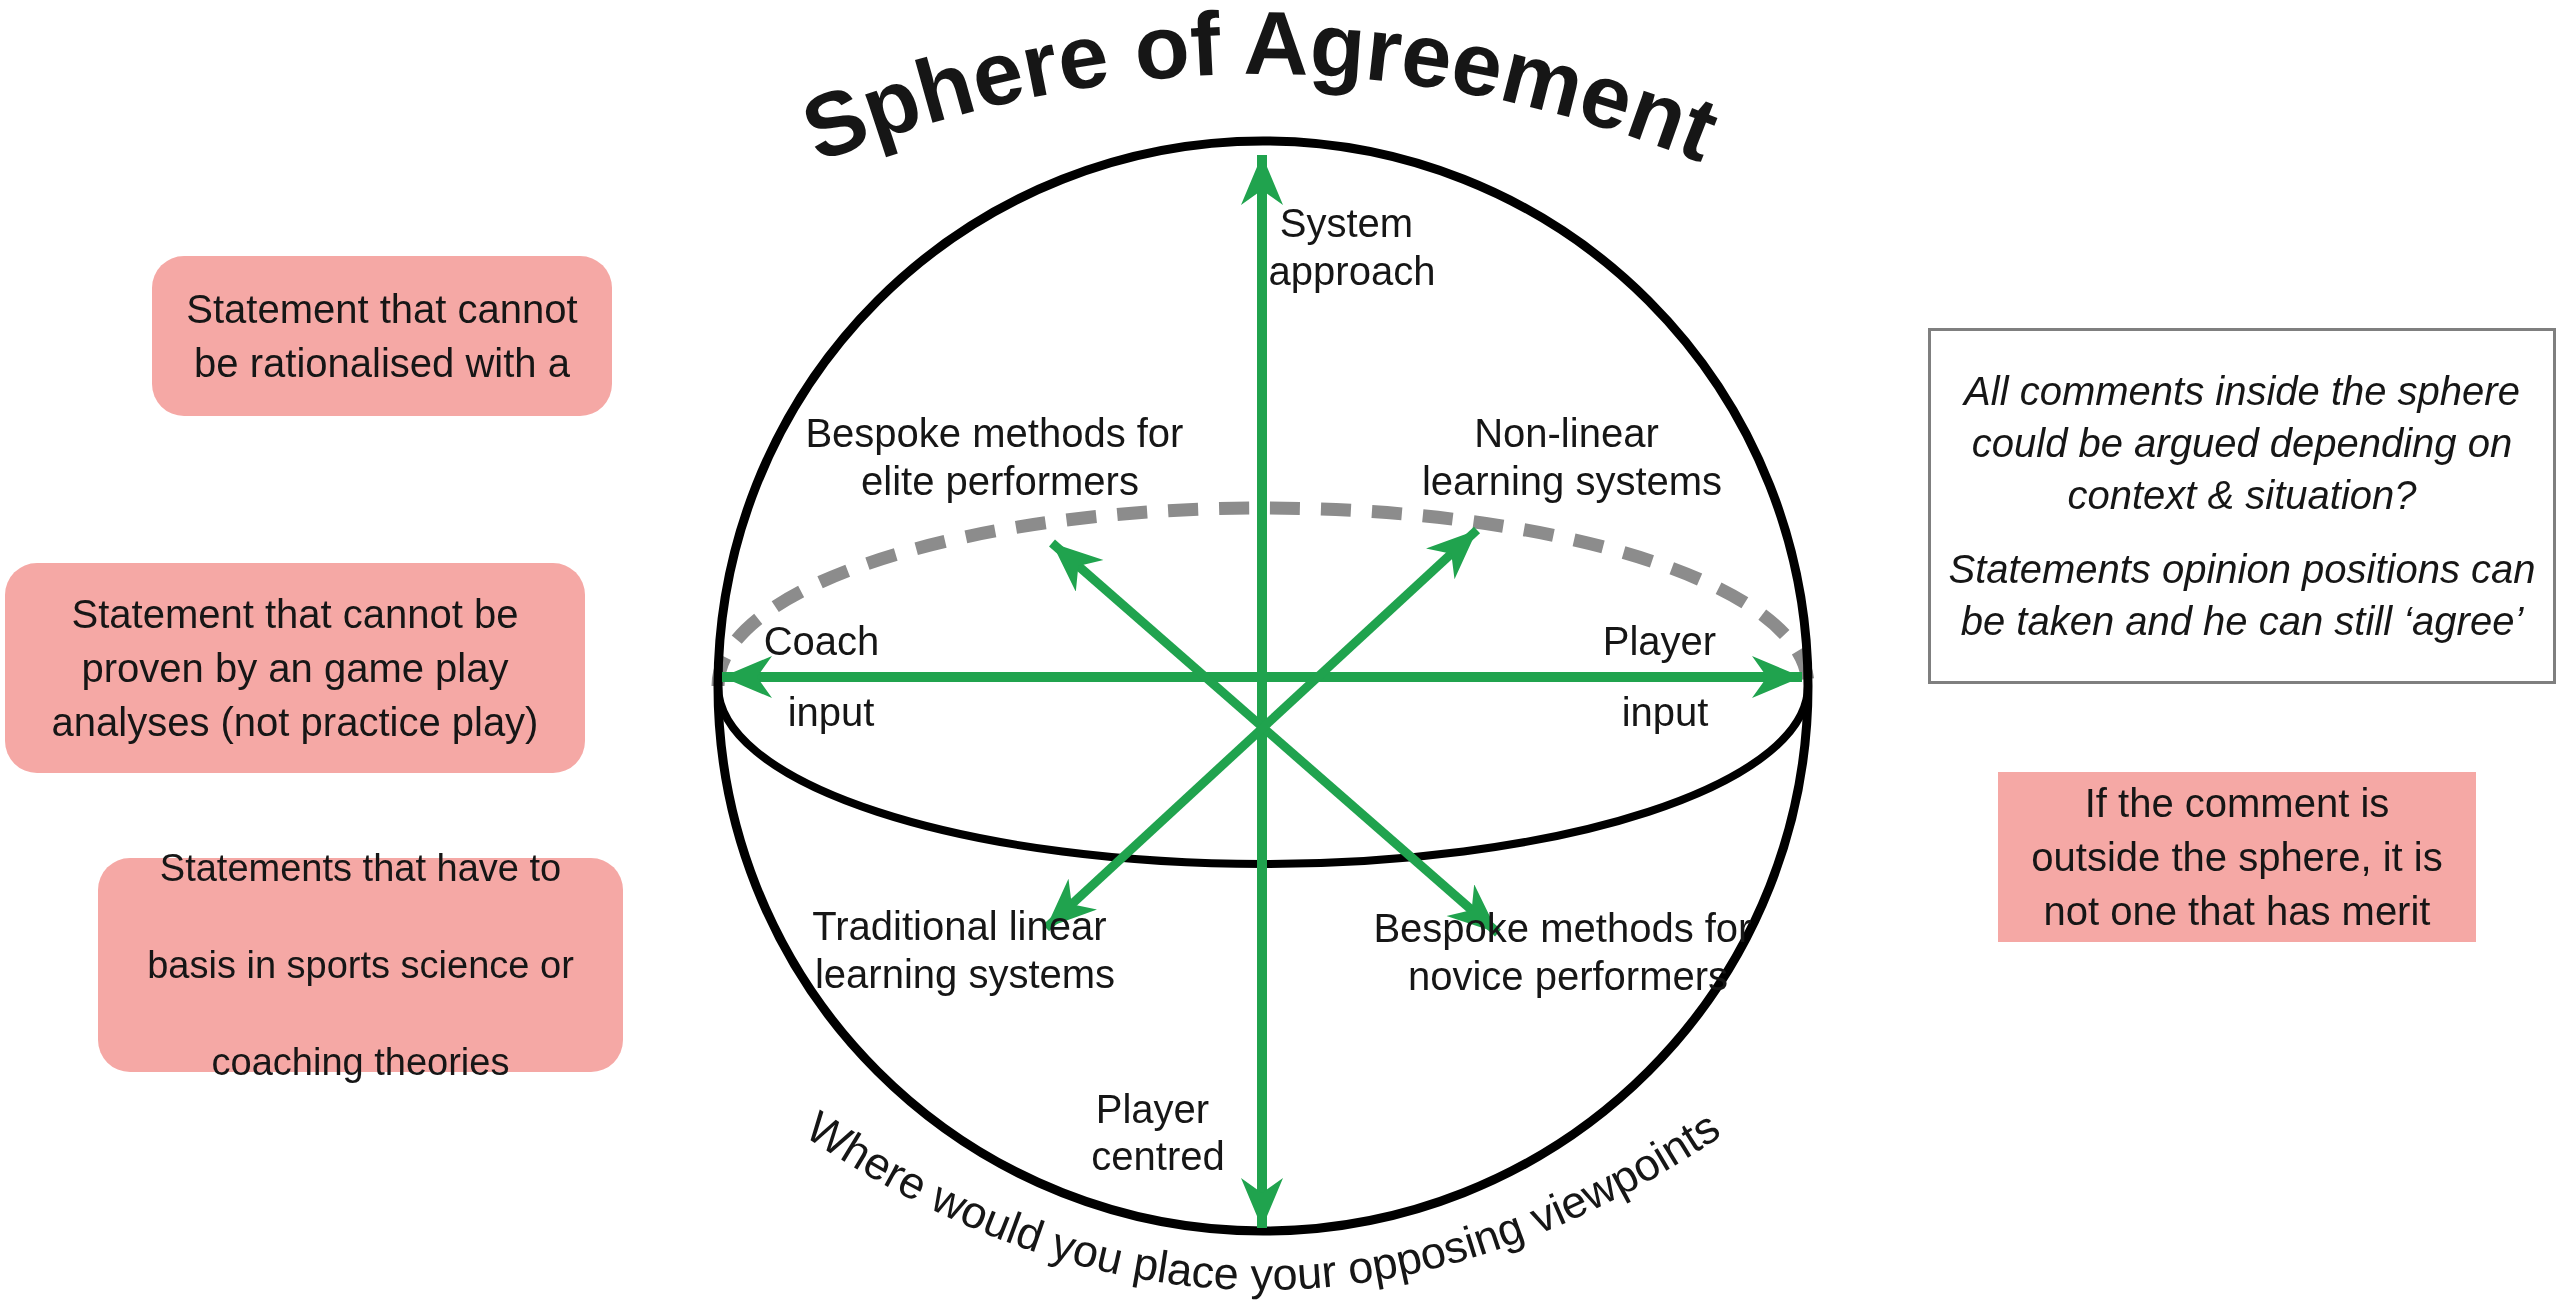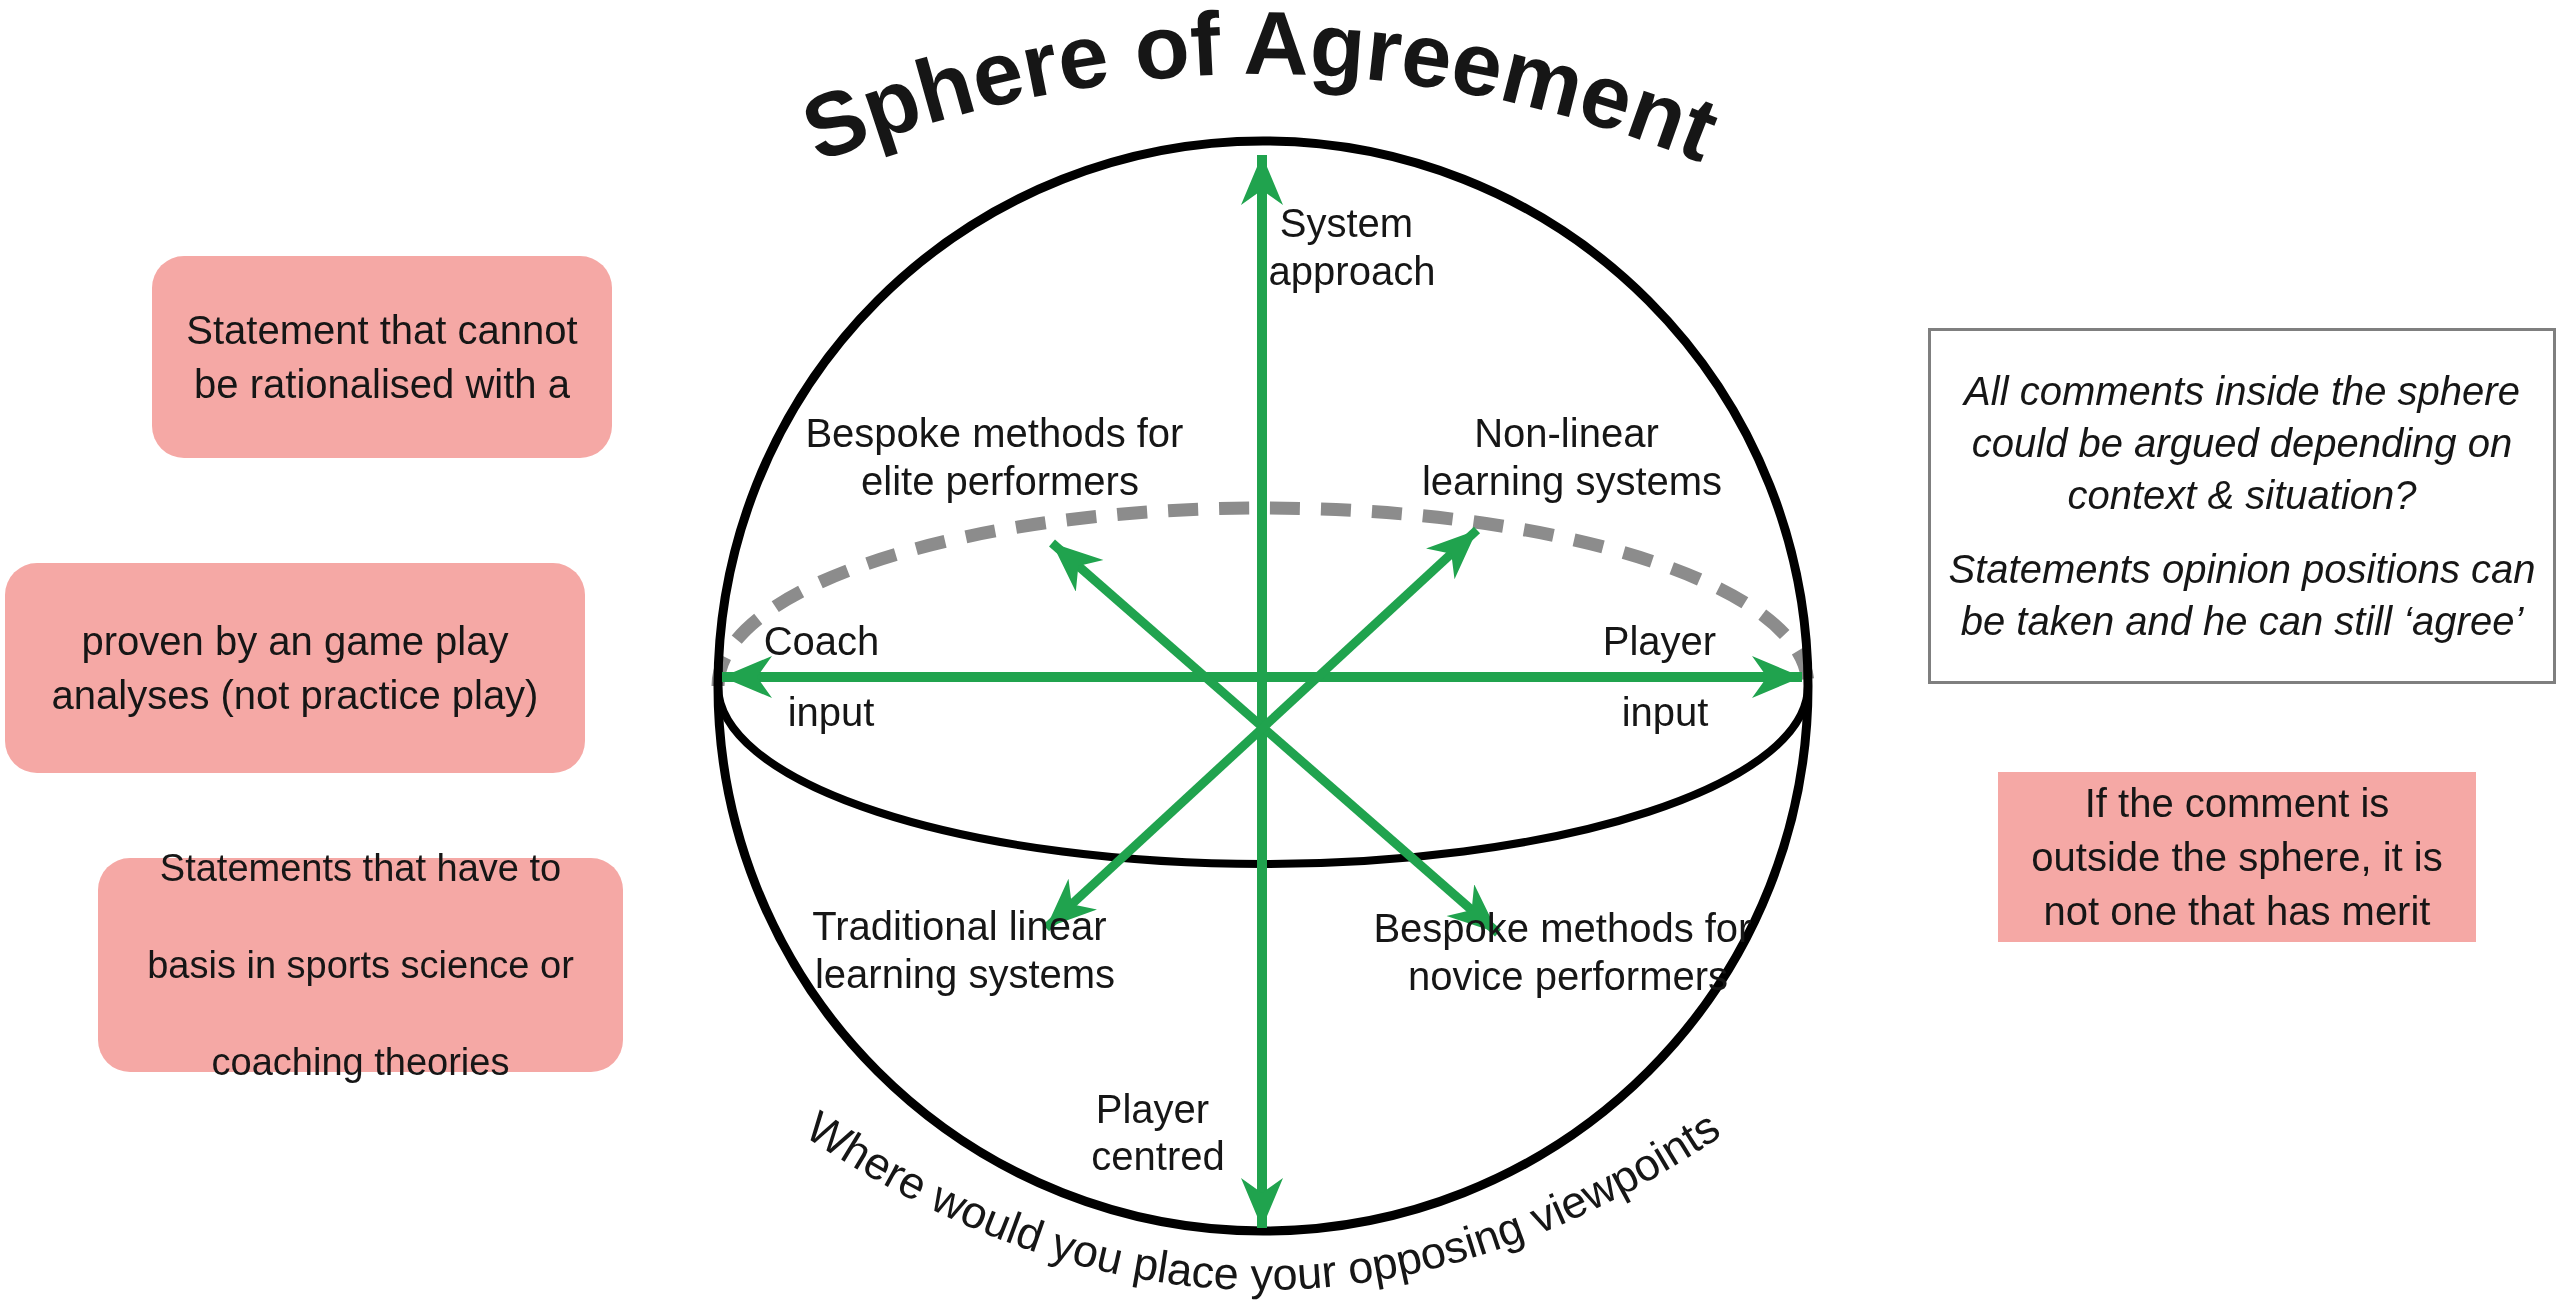--- a/index.html
+++ b/index.html
@@ -86,26 +86,27 @@
     <text class="sphere-label" text-anchor="middle">
       <tspan x="1568" y="942">Bespoke methods for</tspan>
       <tspan x="1568" y="990">novice performers</tspan>
     </text>
 
     <text class="bottom-arc-text" text-anchor="middle">
       <textPath href="#bottom-arc" startOffset="50%">Where would you place your opposing viewpoints</textPath>
     </text>
   </svg>
 
-  <div class="note pink rounded" style="left:152px;top:256px;width:460px;height:202px;">
+  <div class="note pink rounded" style="left:152px;top:256px;width:460px;height:160px;">
     <div class="ln">Statement that cannot</div>
     <div class="ln">be rationalised with a</div>
   </div>
 
   <div class="note pink rounded" style="left:5px;top:563px;width:580px;height:210px;">
+    <div class="ln">Statement that cannot be</div>
     <div class="ln">proven by an game play</div>
     <div class="ln">analyses (not practice play)</div>
   </div>
 
   <div class="note pink rounded" style="left:98px;top:858px;width:525px;height:214px;font-size:38px;gap:43px;">
     <div class="ln">Statements that have to</div>
     <div class="ln">basis in sports science or</div>
     <div class="ln">coaching theories</div>
   </div>
 

